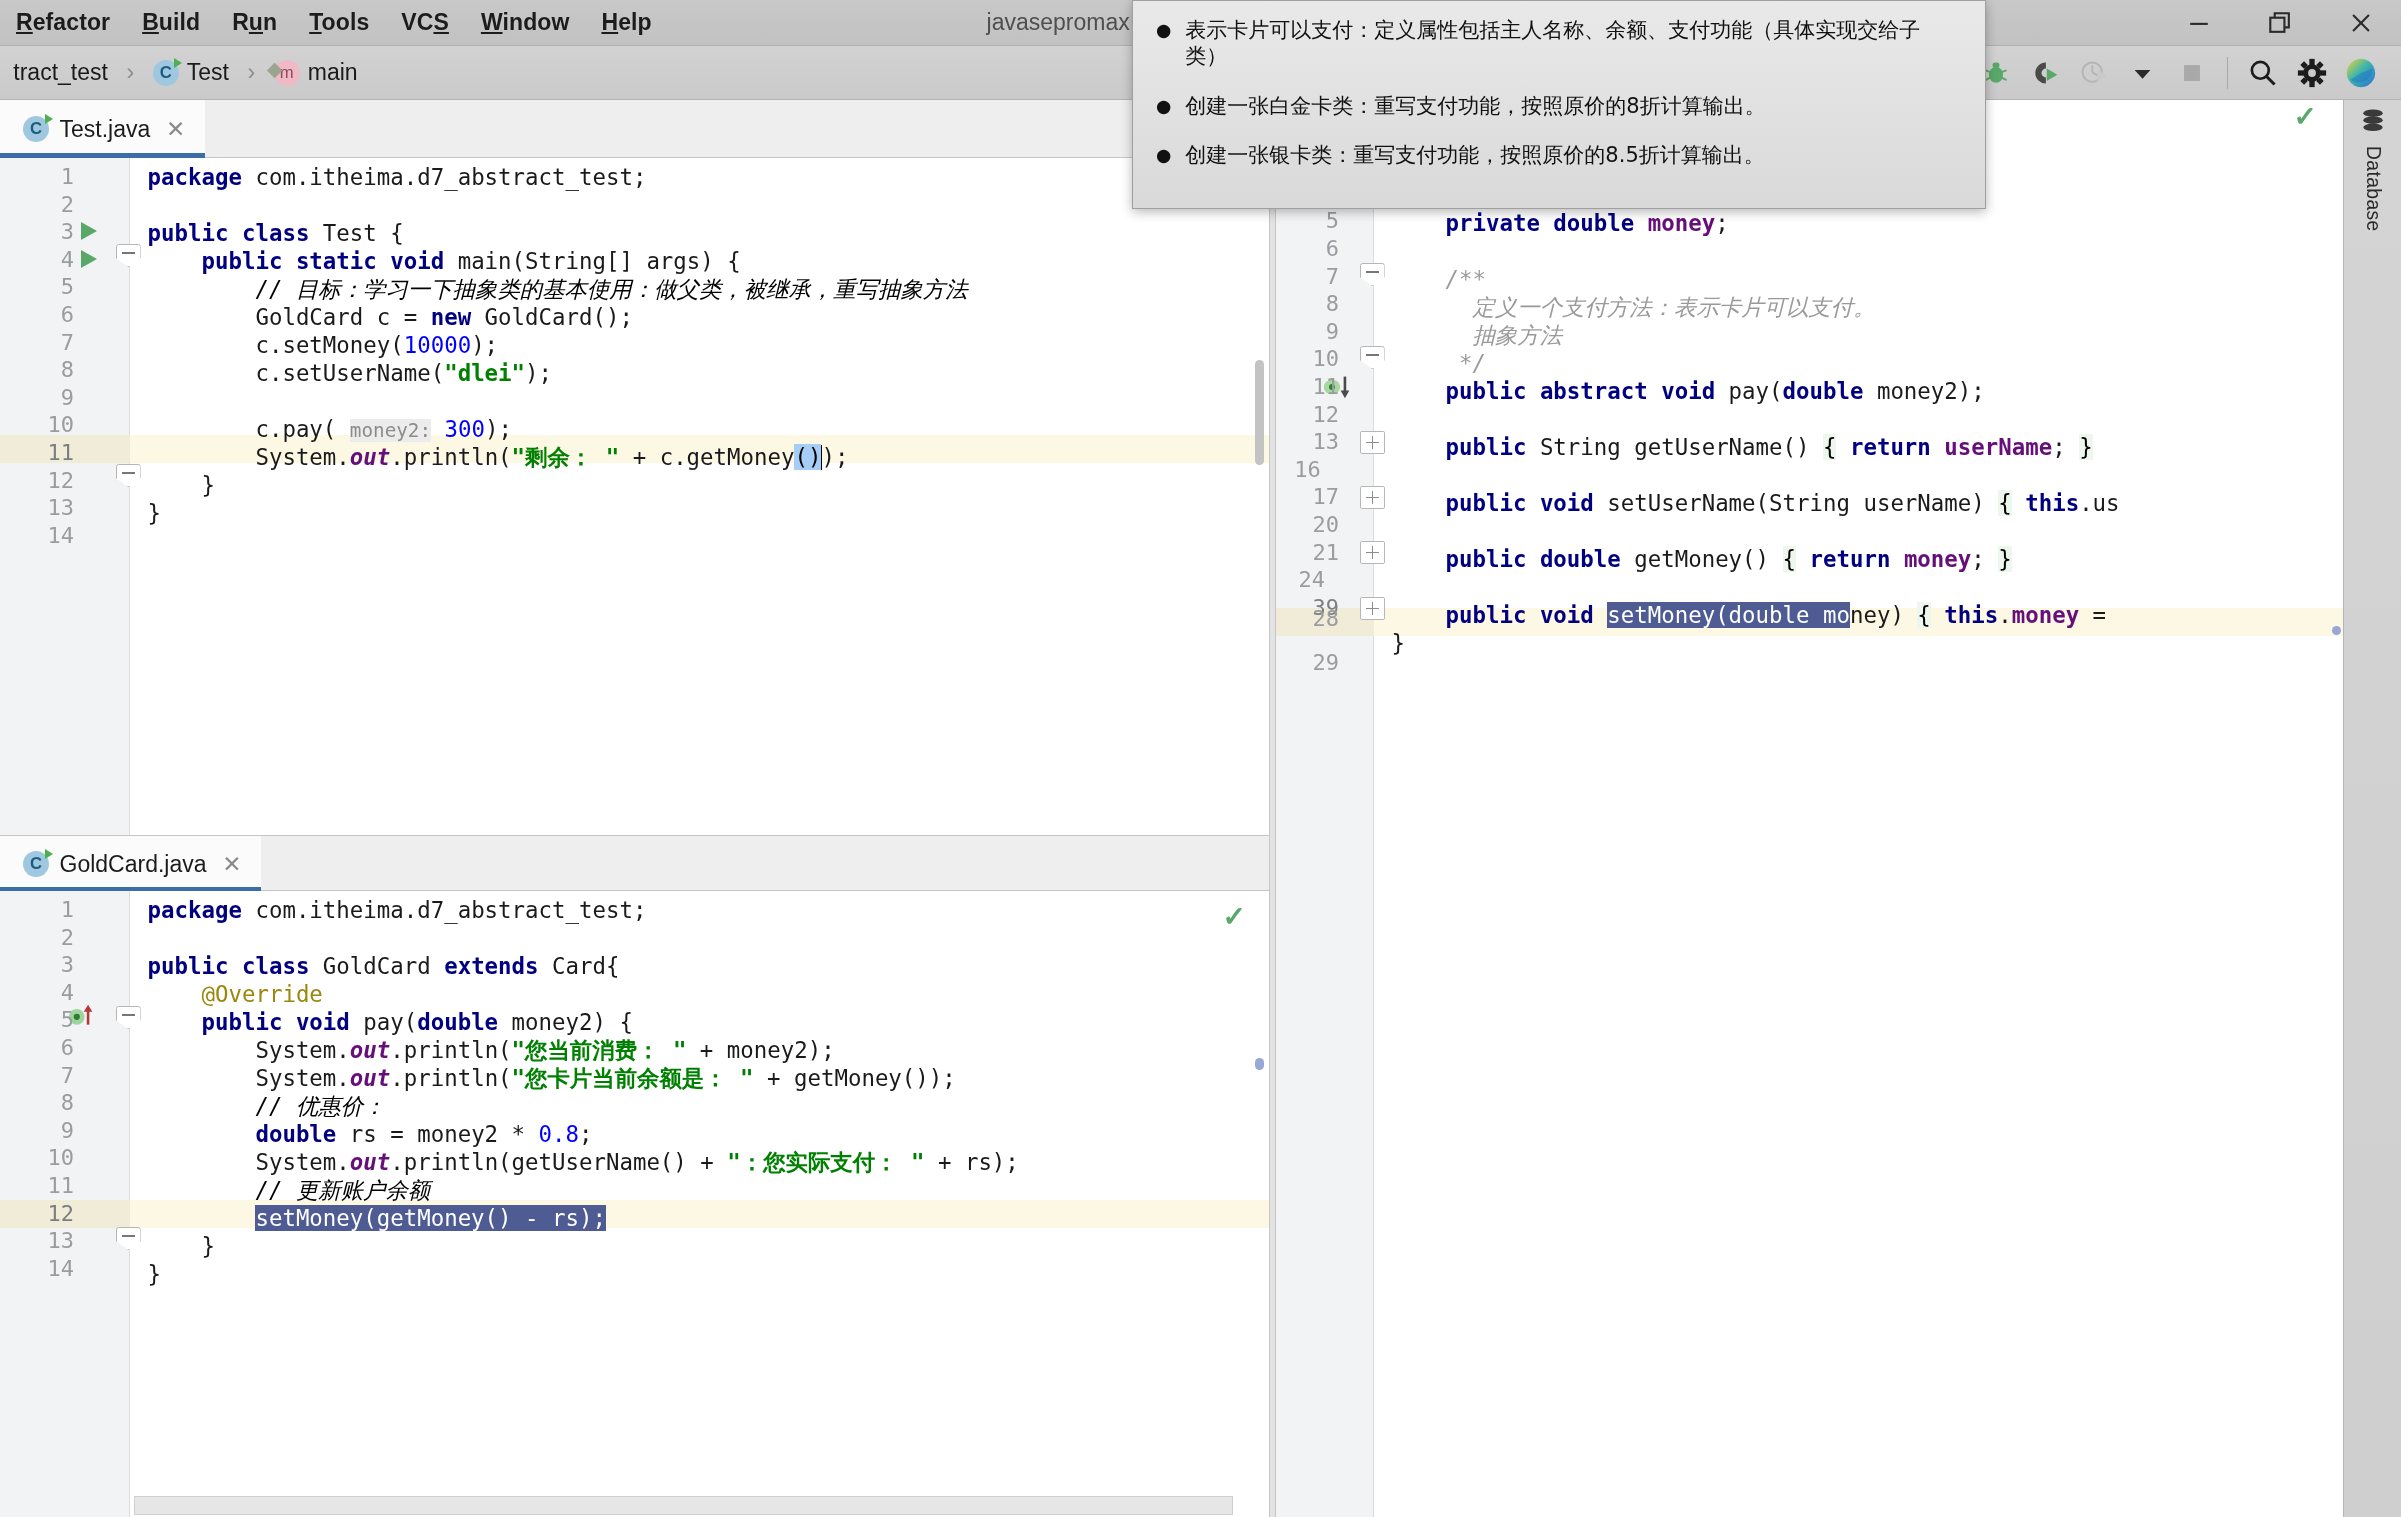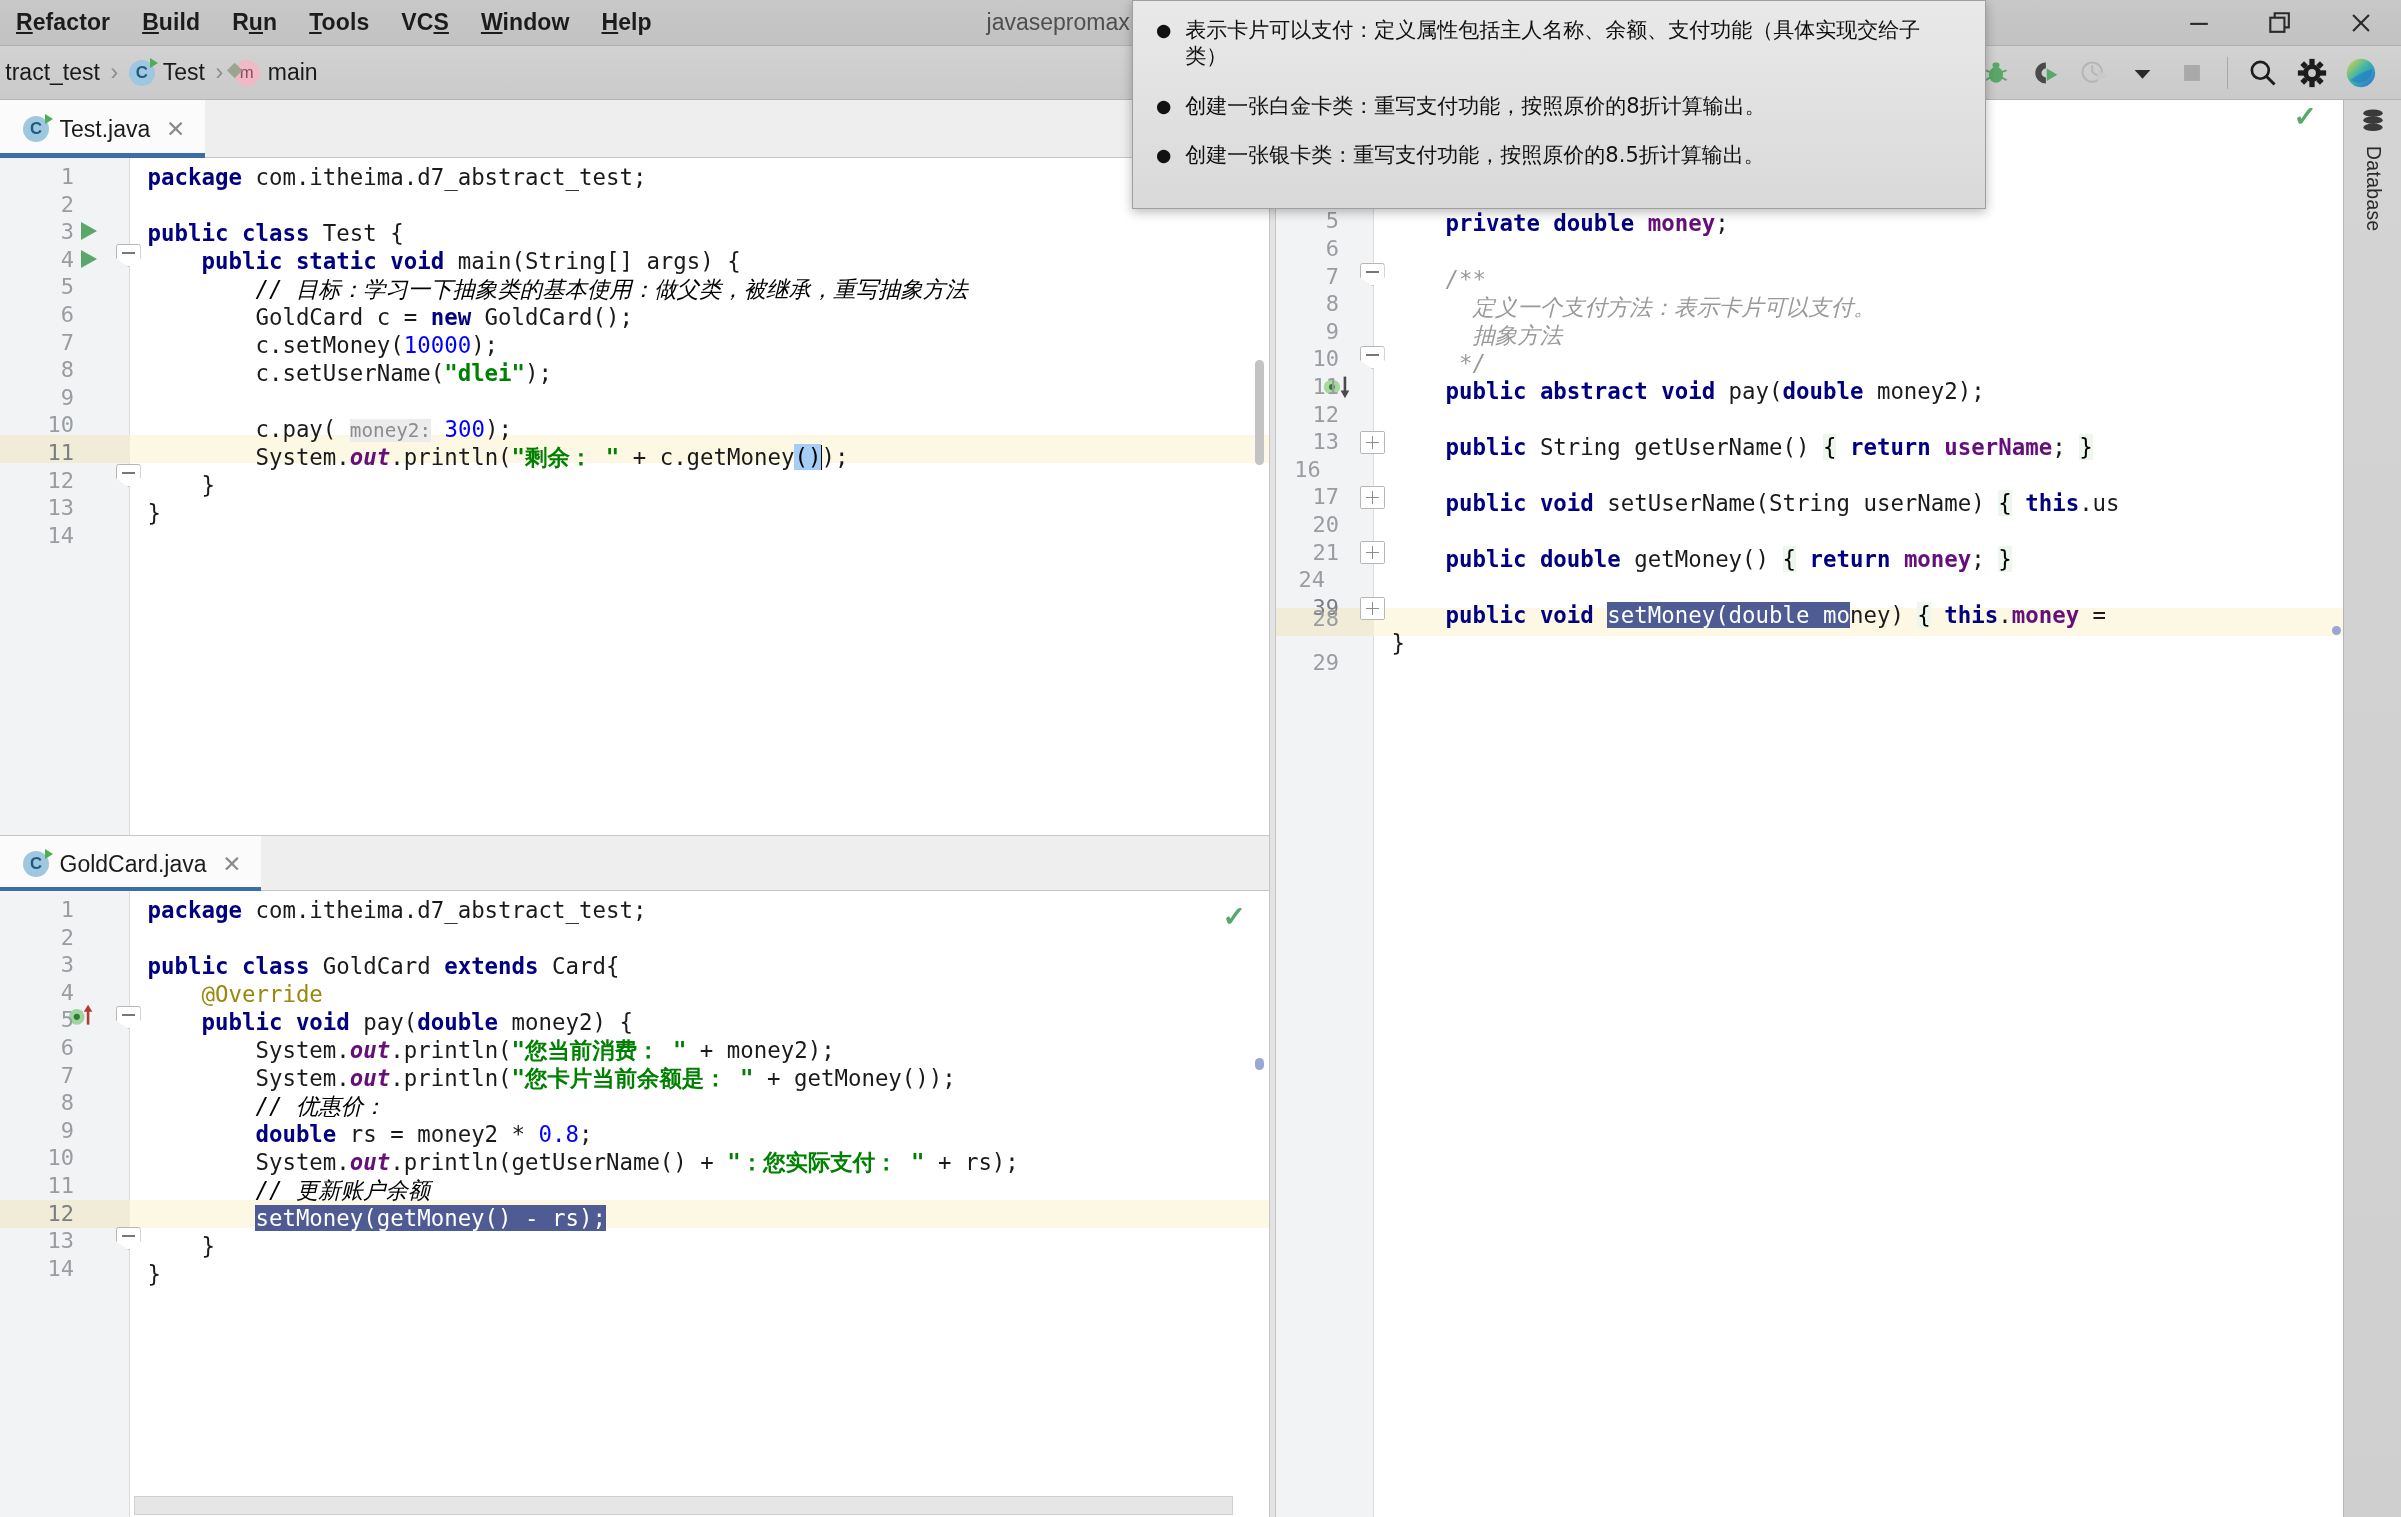--- a/index.html
+++ b/index.html
@@ -39,21 +39,21 @@
   }
   .win-btn svg { display: block; }
 
   
   .navbar {
     position: absolute; left: 0; top: 46px; width: 2401px; height: 54px;
     background: linear-gradient(#d2d2d2, #cacaca);
     border-bottom: 0.9px solid #b4b4b4;
     display: flex; align-items: center;
   }
-  .crumbs { display: flex; align-items: center; padding-left: 0px; gap: 0; }
+  .crumbs { display: flex; align-items: center; padding-left: 0px; gap: 8px; margin-left: 8px; }
   .crumb { display: flex; align-items: center; gap: 8px; font-size: 23px; color: #1a1a1a; padding: 0 5.3px; }
   .crumb-sep { color: #8d8d8d; font-size: 23px; padding: 0 5.3px; }
   .ic-class {
     width: 26px; height: 26px; border-radius: 50%;
     background: #9fc8e0; color: #1c5d7e; font-size: 16.7px; font-weight: bold;
     display: flex; align-items: center; justify-content: center; position: relative;
   }
   .ic-class:after {
     content: ""; position: absolute; right: -3.5px; top: -1.8px;
     border-left: 8.8px solid #4caf50; border-top: 5.3px solid transparent; border-bottom: 5.3px solid transparent;

